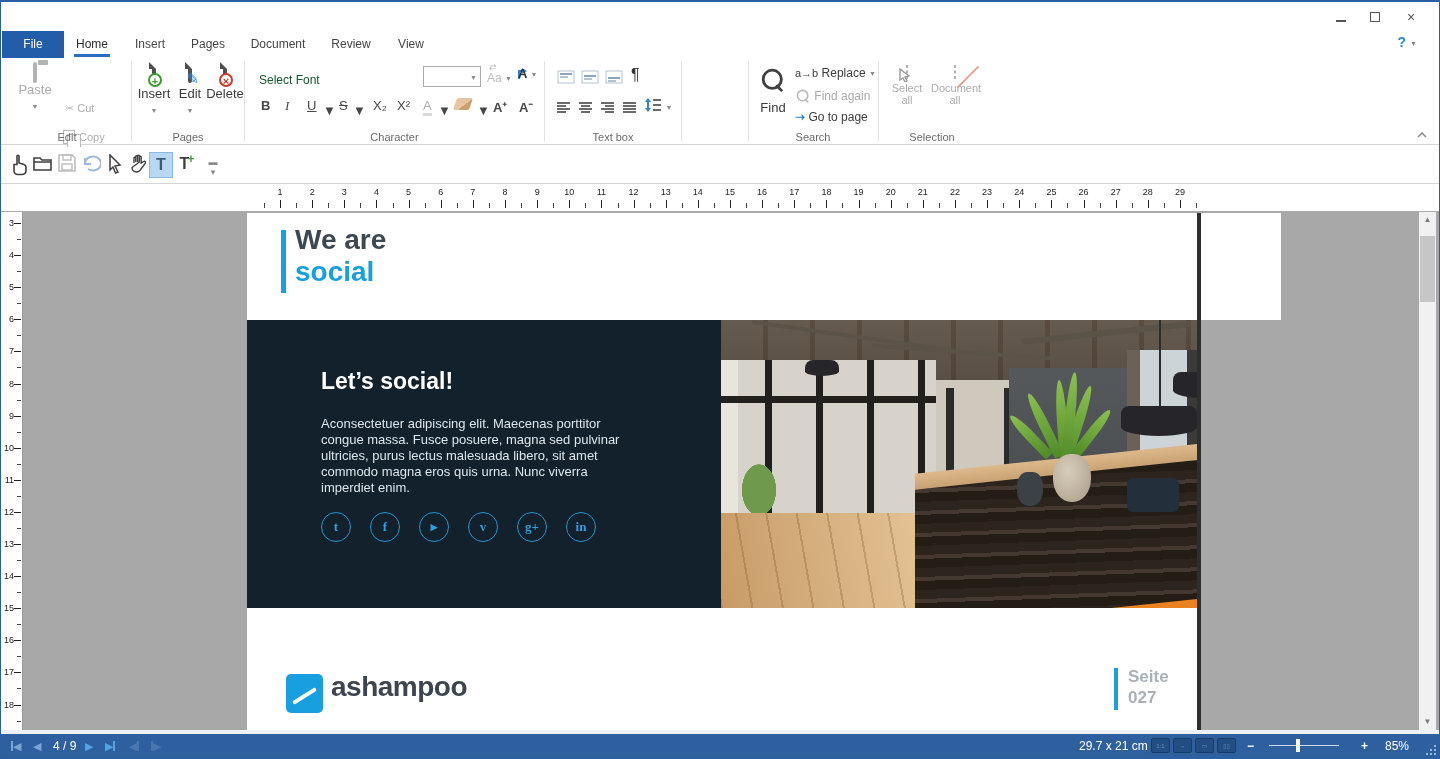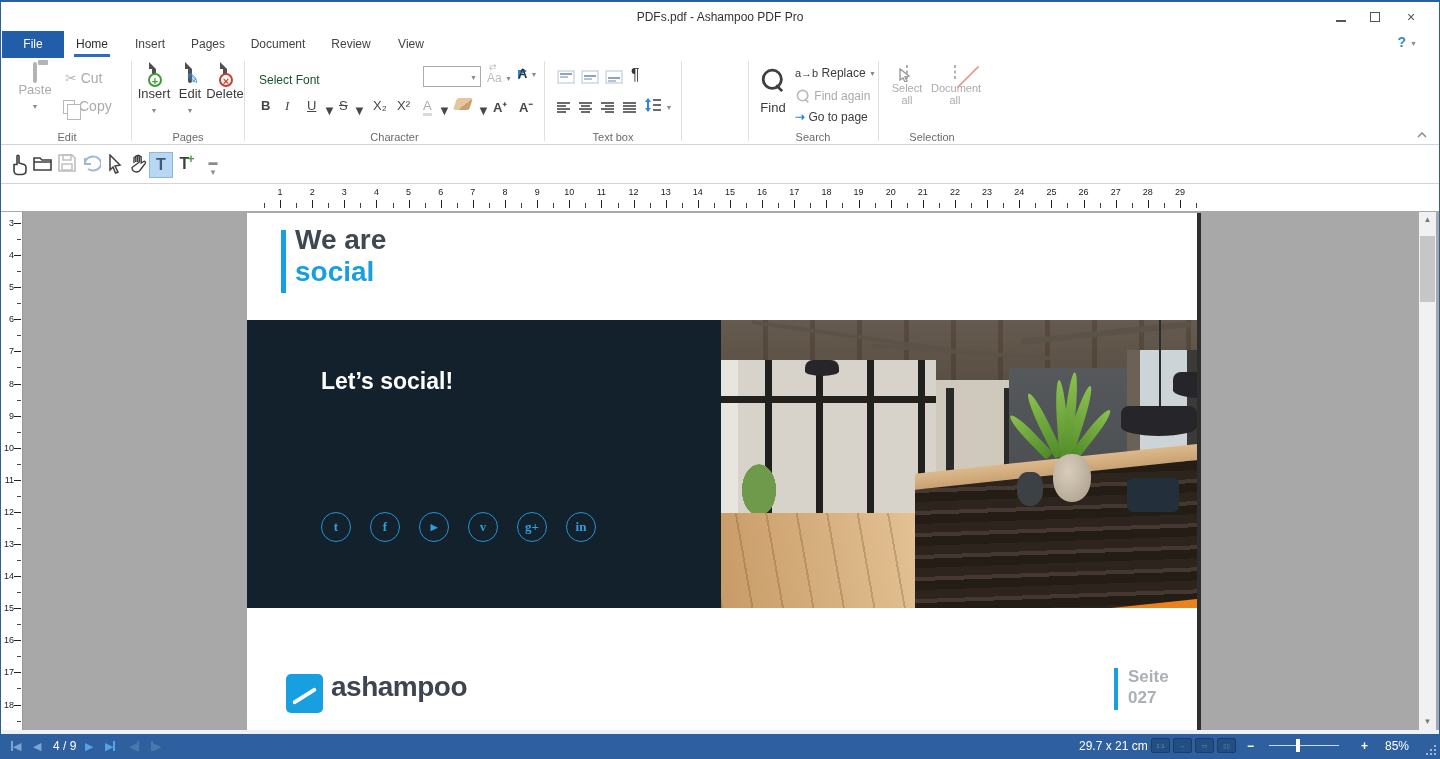--- a/index.html
+++ b/index.html
@@ -33,21 +33,21 @@
   .rgroup { position:absolute; top:0; height:86px; }
   .rgroup .glabel { position:absolute; bottom:1px; left:0; right:0; text-align:center; font-size:11px; color:#6a6a6a; }
   .gsep { position:absolute; top:3px; bottom:3px; width:1px; background:#e0e0e0; }
   .caret { font-size:7px; color:#8a8a8a; vertical-align:middle; }
   .dis { color:#ababab !important; }
   .rlabel { font-size:13px; color:#3b3b3b; }
   .bigbtn { position:absolute; text-align:center; cursor:pointer; }
   
   .clipboard { position:relative; width:20px; height:24px; border:2px solid #b3b3b3; border-radius:3px; margin:0 auto; background:#fff; }
   .clipboard::before { content:""; position:absolute; left:3px; top:-4px; width:10px; height:5px; background:#b3b3b3; border-radius:1px; }
-  .smallbtn { position:absolute; height:20px; font-size:14px; color:#ababab; cursor:pointer; white-space:nowrap; }
+  .smallbtn { position:absolute; height:20px; font-size:11px; color:#ababab; cursor:pointer; white-space:nowrap;margin-top:32px; }
   .copyicon { display:inline-block; position:relative; width:12px; height:14px; border:1px solid #b9b9b9; background:#fff; vertical-align:-3px; margin-right:4px; }
   .copyicon::before { content:""; position:absolute; left:3px; top:3px; width:12px; height:14px; border:1px solid #b9b9b9; background:#fff; }
   
   .pageicon { position:relative; width:20px; height:25px; border:2px solid #4f4f4f; border-radius:2px; margin:0 auto; background:#fff; }
   .pageicon::before { content:""; position:absolute; right:-2px; top:-2px; width:0; height:0; border-style:solid; border-width:0 7px 7px 0; border-color:#fff #fff #4f4f4f #fff; }
   .badge { position:absolute; right:-8px; bottom:-6px; width:14px; height:14px; border-radius:50%; background:#fff; font-size:11px; line-height:13px; font-weight:bold; text-align:center; }
   .badge.green { border:2px solid #3f9c35; color:#3f9c35; }
   .badge.red   { border:2px solid #d03a2b; color:#d03a2b; }
   .pencil { position:absolute; right:-9px; bottom:-7px; font-size:15px; color:#2e86d4; transform:rotate(0deg); }
   
@@ -92,21 +92,21 @@
   #vruler { position:absolute; left:0; top:211px; width:22px; bottom:28px; background:#fff; border-right:1px solid #999; overflow:hidden; z-index:3; }
   #vruler .num { position:absolute; right:8px; transform:translateY(-50%); font-size:9px; color:#222; }
   #vruler .maj { position:absolute; right:1px; width:7px; height:1px; background:#222; }
   #vruler .min { position:absolute; right:1px; width:4px; height:1px; background:#444; }
   
   #workspace { position:absolute; left:0; top:211px; width:100%; bottom:24px; background:#a8a8a8; overflow:hidden; }
   #hscroll-strip { position:absolute; left:0; bottom:0; width:100%; height:4px; background:#eef2f7; }
   #pdf-page { position:absolute; left:246px; top:1px; width:950px; height:740px; background:#fff; }
   #page-shadow { position:absolute; left:1196px; top:1px; width:4px; height:740px; background:#2e2e2e; }
   
-  #doc-header { position:absolute; left:0; top:0; width:950px; height:107px; background:#fff; }
+  #doc-header { position:absolute; left:0; top:0; width:1034px; height:107px; background:#fff; }
   #hdr-bar { position:absolute; left:34px; top:17px; width:5px; height:63px; }
   #hdr-line1 { position:absolute; left:48px; top:11px; font-size:28px; font-weight:bold; }
   #hdr-line2 { position:absolute; left:48px; top:43px; font-size:28px; font-weight:bold; }
   
   #doc-dark { position:absolute; left:0; top:107px; width:950px; height:288px; overflow:hidden; }
   #connect-title { position:absolute; left:74px; top:48px; font-size:23px; font-weight:bold; color:#fff; }
   #connect-body { position:absolute; left:74px; top:96px; width:322px; font-size:13px; line-height:16px; color:#dde5ea; }
   #social-row { position:absolute; left:74px; top:192px; list-style:none; }
   #social-row li { float:left; margin-right:19px; width:30px; height:30px; border:1px solid #2494d4; border-radius:50%; text-align:center; cursor:pointer; }
   #social-row li span { font-size:13px; font-weight:bold; color:#2e9fe0; line-height:28px; font-family:"Liberation Serif", serif; }
@@ -163,21 +163,20 @@
   #zoom-handle { position:absolute; left:27px; top:-6px; width:4px; height:13px; background:#fff; }
   #sb-grip { position:absolute; right:3px; bottom:3px; width:10px; height:10px; }
   #sb-grip i { position:absolute; width:2px; height:2px; background:#9fb8d8; }
 </style>
 </head>
 <body>
 
 <div id="app">
 
   <div id="titlebar">
-    <div id="title">PDFs.pdf - Ashampoo PDF Pro</div>
     <div id="btn-min" class="winbtn"><span class="bar"></span></div>
     <div id="btn-max" class="winbtn"><span class="box"></span></div>
     <div id="btn-close" class="winbtn">×</div>
   </div>
 
   <div id="tabrow">
     <div id="file-tab" style="background: rgb(33, 93, 169);">File</div>
     <div id="tab-home" class="rtab active">Home</div>
     <div id="tab-insert" class="rtab">Insert</div>
     <div id="tab-pages" class="rtab">Pages</div>
@@ -505,20 +504,21 @@
     <div id="pdf-page">
 
       <div id="doc-header">
         <div id="hdr-bar" style="background: rgb(24, 159, 224);"></div>
         <div id="hdr-line1" style="color: rgb(61, 72, 82);">We are</div>
         <div id="hdr-line2" style="color: rgb(24, 159, 224);">social</div>
       </div>
 
       <div id="doc-dark" style="background: rgb(19, 33, 44);">
         <div id="connect-title">Let’s social!</div>
+        <div id="connect-body">Aconsectetuer adipiscing elit. Maecenas porttitor congue massa. Fusce posuere, magna sed pulvinar ultricies, purus lectus malesuada libero, sit amet commodo magna eros quis urna. Nunc viverra imperdiet enim.</div>
         <ul id="social-row">
             <li><span>t</span></li>
             <li><span>f</span></li>
             <li><span>▸</span></li>
             <li><span>v</span></li>
             <li><span>g+</span></li>
             <li><span>in</span></li>
           </ul>
 
         <div id="office-photo">

